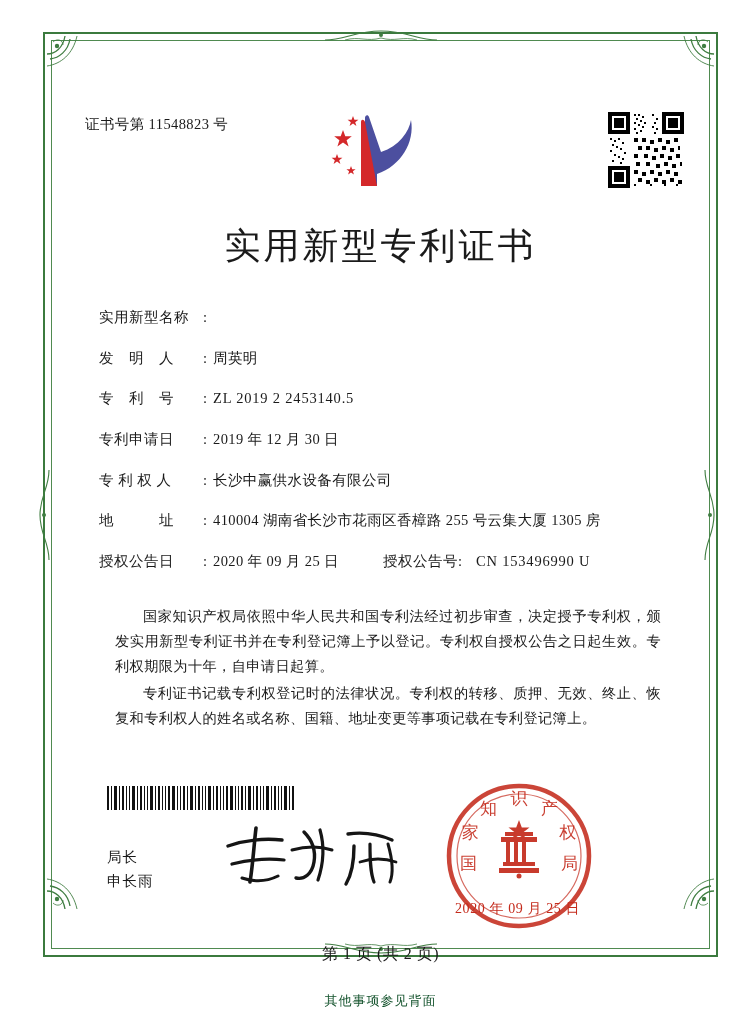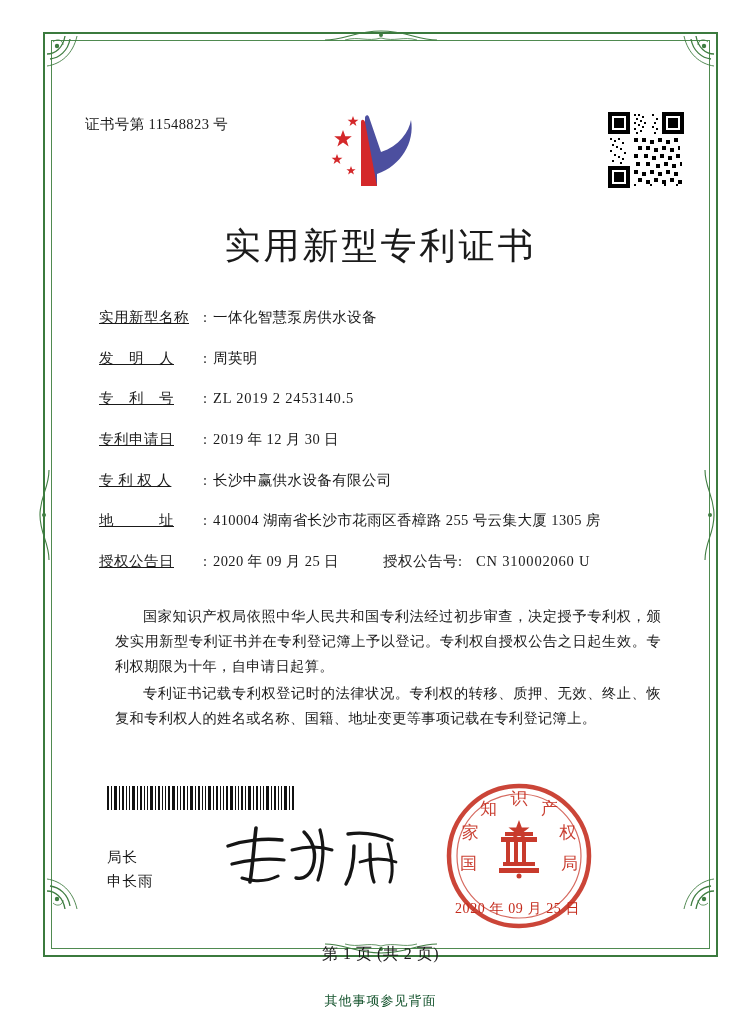--- a/index.html
+++ b/index.html
@@ -98,21 +98,20 @@
     display: flex;
     align-items: baseline;
     margin-bottom: 22.5px;
     line-height: 1.25;
   }
   .label {
     width: 104px;
     flex: 0 0 104px;
     letter-spacing: 0.5px;
     white-space: nowrap;
-    text-decoration: underline;
   }
   .colon { flex: 0 0 10px; }
   .value {
     flex: 1 1 auto;
     letter-spacing: 0.4px;
   }
   .value.mono {
     font-family: "Liberation Serif", "DejaVu Serif", serif;
     letter-spacing: 0.8px;
   }
@@ -380,21 +379,20 @@
     </svg>
   </div>
 
   <div class="title">实用新型专利证书</div>
 
   <div class="fields">
 
     <div class="row">
       <span class="label">实用新型名称</span>
       <span class="colon">:</span>
-      <span class="value">一体化智慧泵房供水设备</span>
     </div>
 
     <div class="row">
       <span class="label">发　明　人</span>
       <span class="colon">:</span>
       <span class="value">周英明</span>
     </div>
 
     <div class="row">
       <span class="label">专　利　号</span>
@@ -419,21 +417,21 @@
       <span class="colon">:</span>
       <span class="value">410004 湖南省长沙市花雨区香樟路 255 号云集大厦 1305 房</span>
     </div>
 
     <div class="row two-col">
       <span class="label">授权公告日</span>
       <span class="colon">:</span>
       <span class="value">2020 年 09 月 25 日</span>
       <span class="second-label">授权公告号</span>
       <span class="colon">:</span>
-      <span class="second-value">CN 310002060 U</span>
+      <span class="second-value">CN 153496990 U</span>
     </div>
   </div>
 
   <div class="paras">
     <p>国家知识产权局依照中华人民共和国专利法经过初步审查，决定授予专利权，颁发实用新型专利证书并在专利登记簿上予以登记。专利权自授权公告之日起生效。专利权期限为十年，自申请日起算。</p>
     <p>专利证书记载专利权登记时的法律状况。专利权的转移、质押、无效、终止、恢复和专利权人的姓名或名称、国籍、地址变更等事项记载在专利登记簿上。</p>
   </div>
 
   <div class="barcode">
     <svg width="188" height="24" viewBox="0 0 188 24" shape-rendering="crispEdges">

